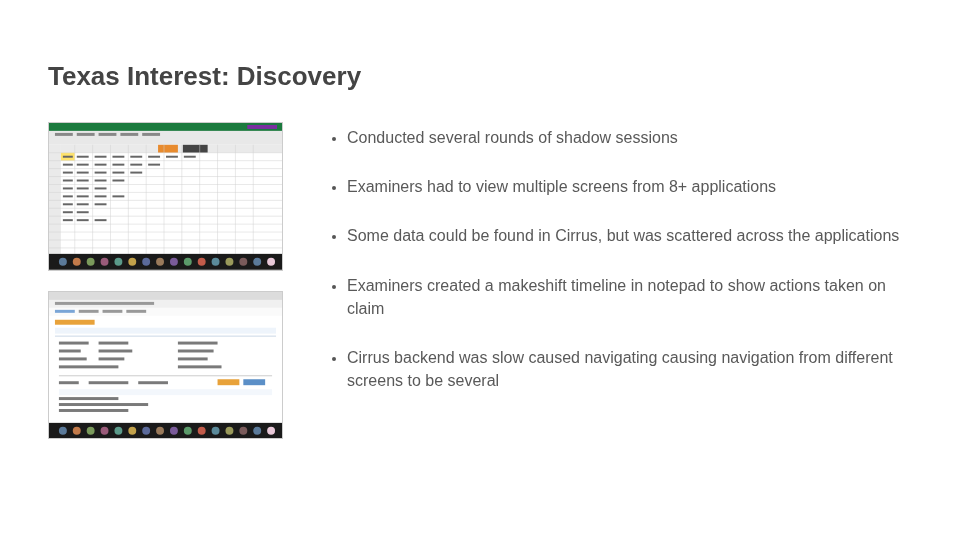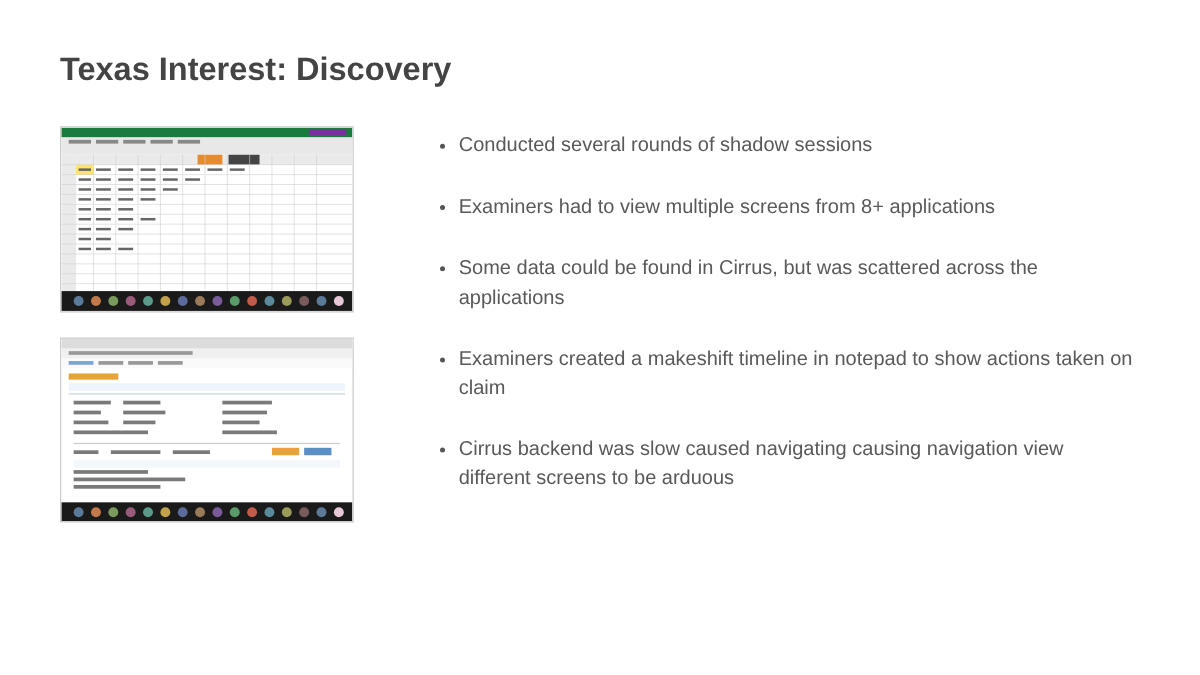--- a/index.html
+++ b/index.html
@@ -1,19 +1,19 @@
 <!DOCTYPE html>
 <html><head>
 <meta charset="utf-8">
 <style>
   * { box-sizing: border-box; margin: 0; padding: 0; }
   html, body { width: 960px; height: 540px; background: #fff; font-family: Arial, Helvetica, sans-serif; }
-  .slide { width: 960px; height: 432px; position: relative; padding: 40px 48px; }
+  .slide { width: 960px; height: 432px; position: relative; padding: 40px 48px; margin-top: 21px; }
   .title { font-size: 26px; font-weight: 700; color: #444; margin-bottom: 30px; }
-  .content { display: flex; gap: 60px; }
+  .content { display: flex; gap: 40px; }
   .left { width: 235px; flex-shrink: 0; display: flex; flex-direction: column; gap: 20px; }
   .thumb { width: 235px; border: 1px solid #ccc; background: #fafafa; overflow: hidden; position: relative; }
   .thumb svg { display: block; width: 100%; height: auto; }
   .right { flex: 1; padding-top: 4px; }
   .bullets { list-style: disc; padding-left: 24px; color: #555; }
   .bullets li { font-size: 16px; line-height: 1.45; margin-bottom: 26px; color: #595959; }
   .bullets li::marker { color: #555; font-size: 14px; }
 </style>
 </head>
 <body>
@@ -196,17 +196,17 @@
         </svg>
       </div>
 
     </div>
     <div class="right">
       <ul class="bullets">
         <li>Conducted several rounds of shadow sessions</li>
         <li>Examiners had to view multiple screens from 8+ applications</li>
         <li>Some data could be found in Cirrus, but was scattered across the applications</li>
         <li>Examiners created a makeshift timeline in notepad to show actions taken on claim</li>
-        <li>Cirrus backend was slow caused navigating causing navigation view different screens to be arduous</li>
+        <li>Cirrus backend was slow caused navigating causing navigation from different screens to be several</li>
       </ul>
     </div>
   </div>
 </div>
 
 </body></html>

